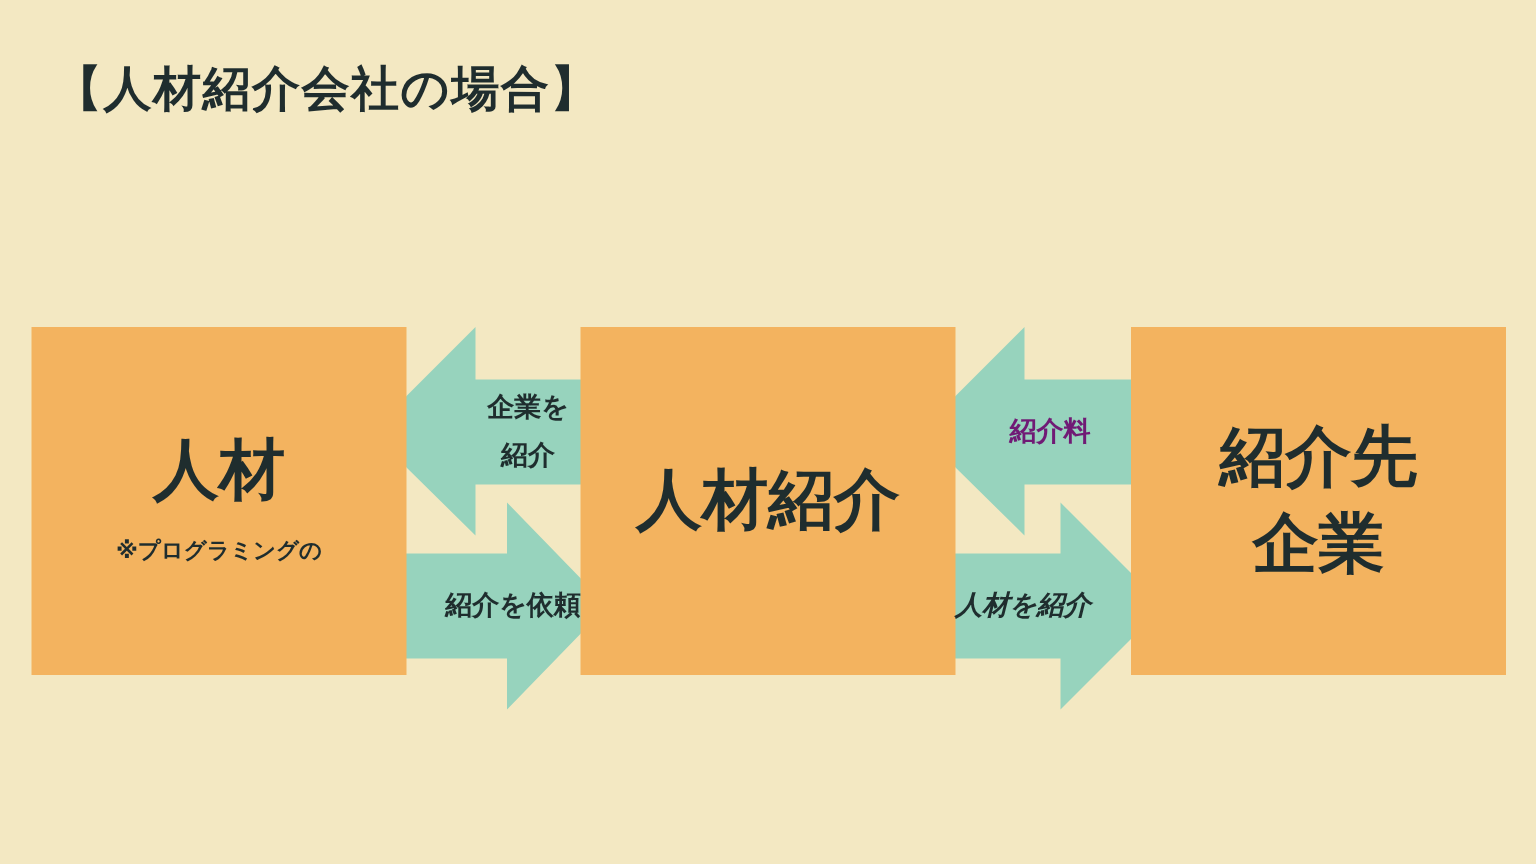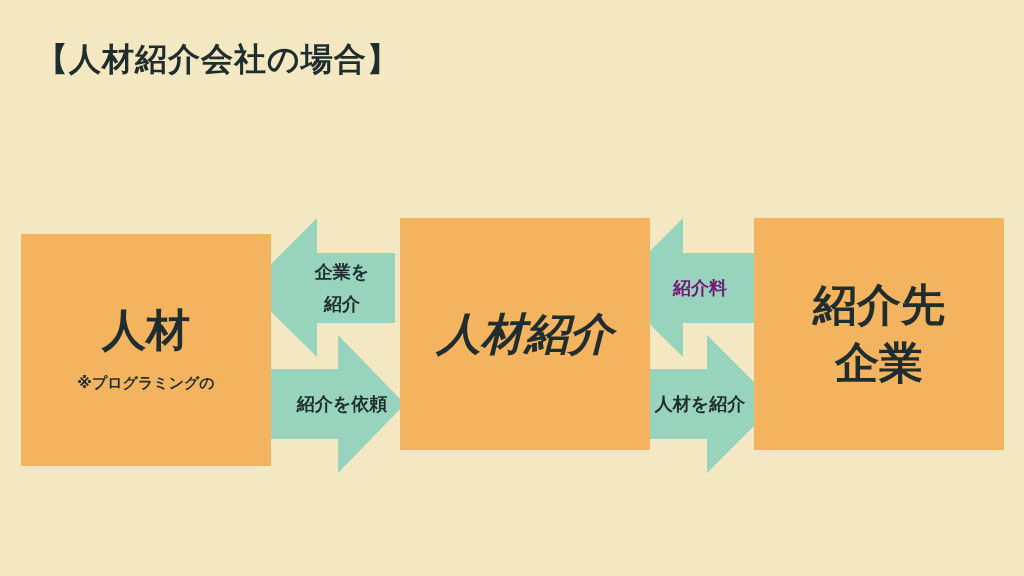--- a/index.html
+++ b/index.html
@@ -17,35 +17,35 @@
 
 <div class="title">【人材紹介会社の場合】</div>
 
 <svg class="arrows" width="1024" height="576">
   <polygon fill="#97d3bd" points="247,288 317,218 317,253 395,253 395,323 317,323 317,357"></polygon>
   <polygon fill="#97d3bd" points="262,369 338,369 338,335 405,404 338,473 338,439 262,439"></polygon>
   <polygon fill="#97d3bd" points="613,288 683,218 683,253 760,253 760,323 683,323 683,357"></polygon>
   <polygon fill="#97d3bd" points="630,369 707,369 707,335 776,404 707,473 707,439 630,439"></polygon>
 </svg>
 
-<div class="box" style="left:21px;margin-top:16px;">
+<div class="box" style="left:21px;">
   <div class="main">人材</div>
   <div class="note">
     <div>※プログラミングの</div>
   </div>
 </div>
 
-<div class="box" style="left:400px;font-style:italic;">
+<div class="box" style="left:387px;">
   <div class="main">人材紹介</div>
 </div>
 
 <div class="box" style="left:754px;">
   <div class="main">紹介先</div>
   <div class="main">企業</div>
 </div>
 
-<div class="lbl" style="left:292px;top:256px;width:100px;text-align:center;">
+<div class="lbl" style="left:302px;top:256px;width:100px;text-align:center;">
   <div>企業を</div>
   <div>紹介</div>
 </div>
 <div class="lbl" style="left:274px;top:388px;width:136px;">紹介を依頼</div>
 <div class="lbl red" style="left:650px;top:272px;width:100px;">紹介料</div>
-<div class="lbl" style="left:630px;top:388px;width:140px;">人材を紹介</div>
+<div class="lbl" style="left:612px;top:388px;width:140px;font-style:italic;">人材を紹介</div>
 
 </body></html>

